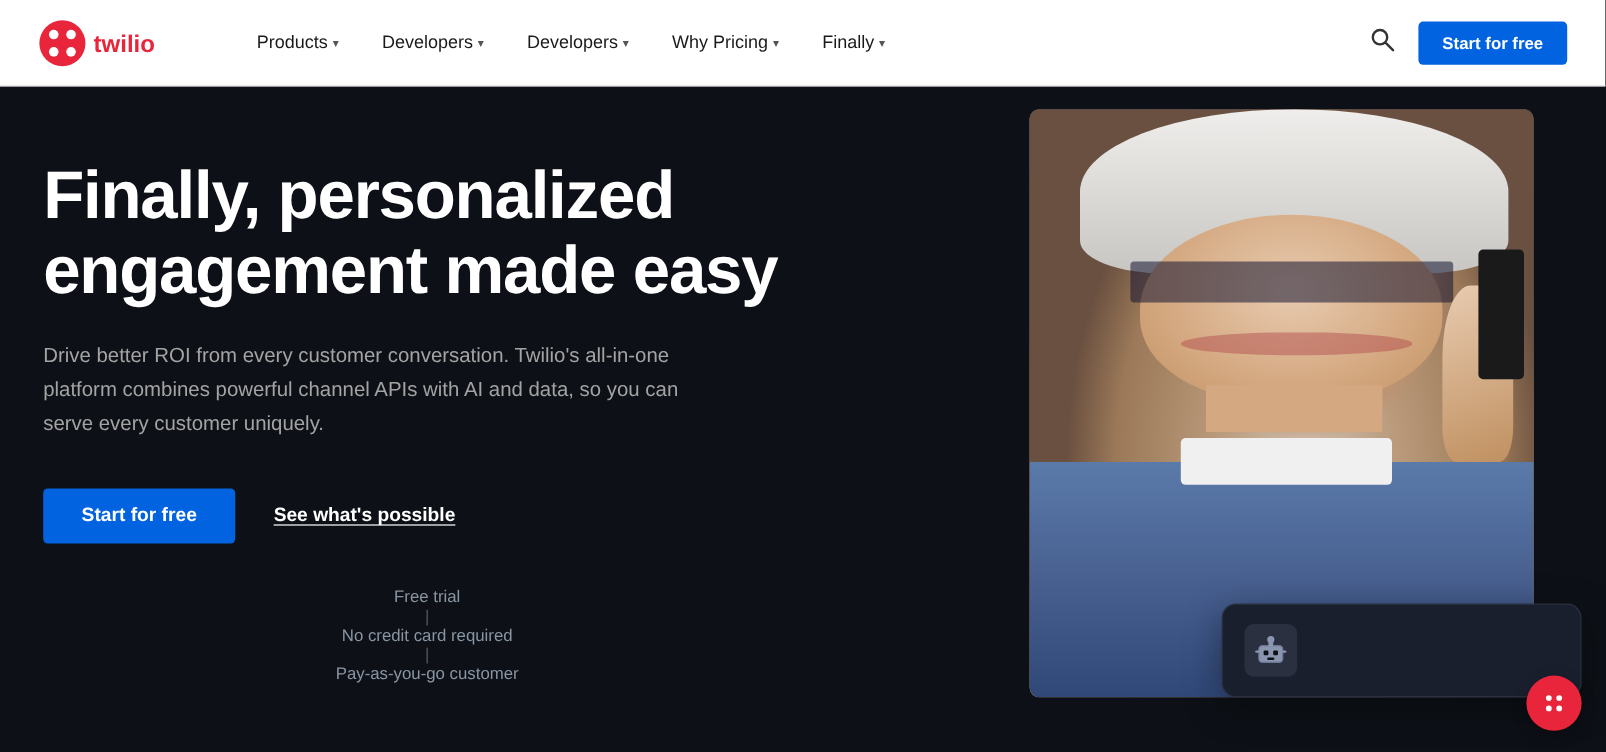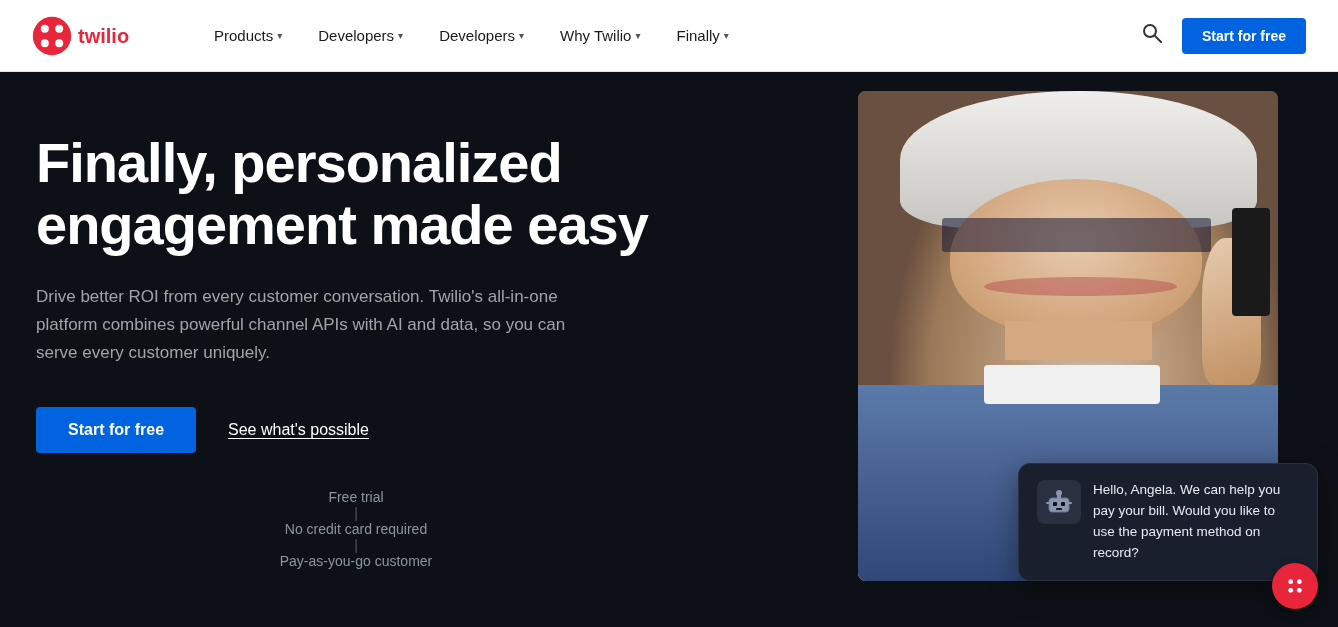--- a/index.html
+++ b/index.html
@@ -124,21 +124,21 @@
       border: none;
       padding: 14px 32px;
       border-radius: 4px;
       font-size: 16px;
       font-weight: 700;
       cursor: pointer;
     }
     .btn-hero-link {
       color: #ffffff;
       font-size: 16px;
-      font-weight: 400;
+      font-weight: 700;
       text-decoration: underline;
       background: none;
       border: none;
       cursor: pointer;
       text-underline-offset: 3px;
     }
     .hero-fine {
       color: #8a95a3;
       font-size: 14px;
       display: flex;
@@ -274,21 +274,21 @@
     </div>
     <div class="nav-item">
       <span>Developers</span>
       <span class="chevron">▾</span>
     </div>
     <div class="nav-item">
       <span>Developers</span>
       <span class="chevron">▾</span>
     </div>
     <div class="nav-item">
-      <span>Why Twilio</span>
+      <span>Why Pricing</span>
       <span class="chevron">▾</span>
     </div>
     <div class="nav-item">
       <span>Finally</span>
       <span class="chevron">▾</span>
     </div>
   </div>
 
   <div class="nav-actions">
     <button class="search-btn">
@@ -352,21 +352,20 @@
             <rect x="4" y="10" width="20" height="14" rx="3" fill="#8a95b0" stroke="#6a7590" stroke-width="1"></rect>
             <rect x="8" y="14" width="4" height="4" rx="1" fill="#0d1117"></rect>
             <rect x="16" y="14" width="4" height="4" rx="1" fill="#0d1117"></rect>
             <rect x="11" y="20" width="6" height="2" rx="1" fill="#0d1117"></rect>
             <rect x="12" y="6" width="4" height="5" rx="1" fill="#8a95b0"></rect>
             <circle cx="14" cy="5" r="3" fill="#8a95b0"></circle>
             <line x1="2" y1="15" x2="4" y2="15" stroke="#8a95b0" stroke-width="2" stroke-linecap="round"></line>
             <line x1="24" y1="15" x2="26" y2="15" stroke="#8a95b0" stroke-width="2" stroke-linecap="round"></line>
           </svg>
         </div>
-        <div class="chat-text">Hello, Angela. We can help you pay your bill. Would you like to use the payment method on record?</div>
       </div>
     </div>
   </div>
 
   <div class="twilio-widget">
     <svg width="24" height="24" viewBox="0 0 50 50">
       <circle cx="16" cy="16" r="5" fill="white"></circle>
       <circle cx="34" cy="16" r="5" fill="white"></circle>
       <circle cx="16" cy="34" r="5" fill="white"></circle>
       <circle cx="34" cy="34" r="5" fill="white"></circle>

